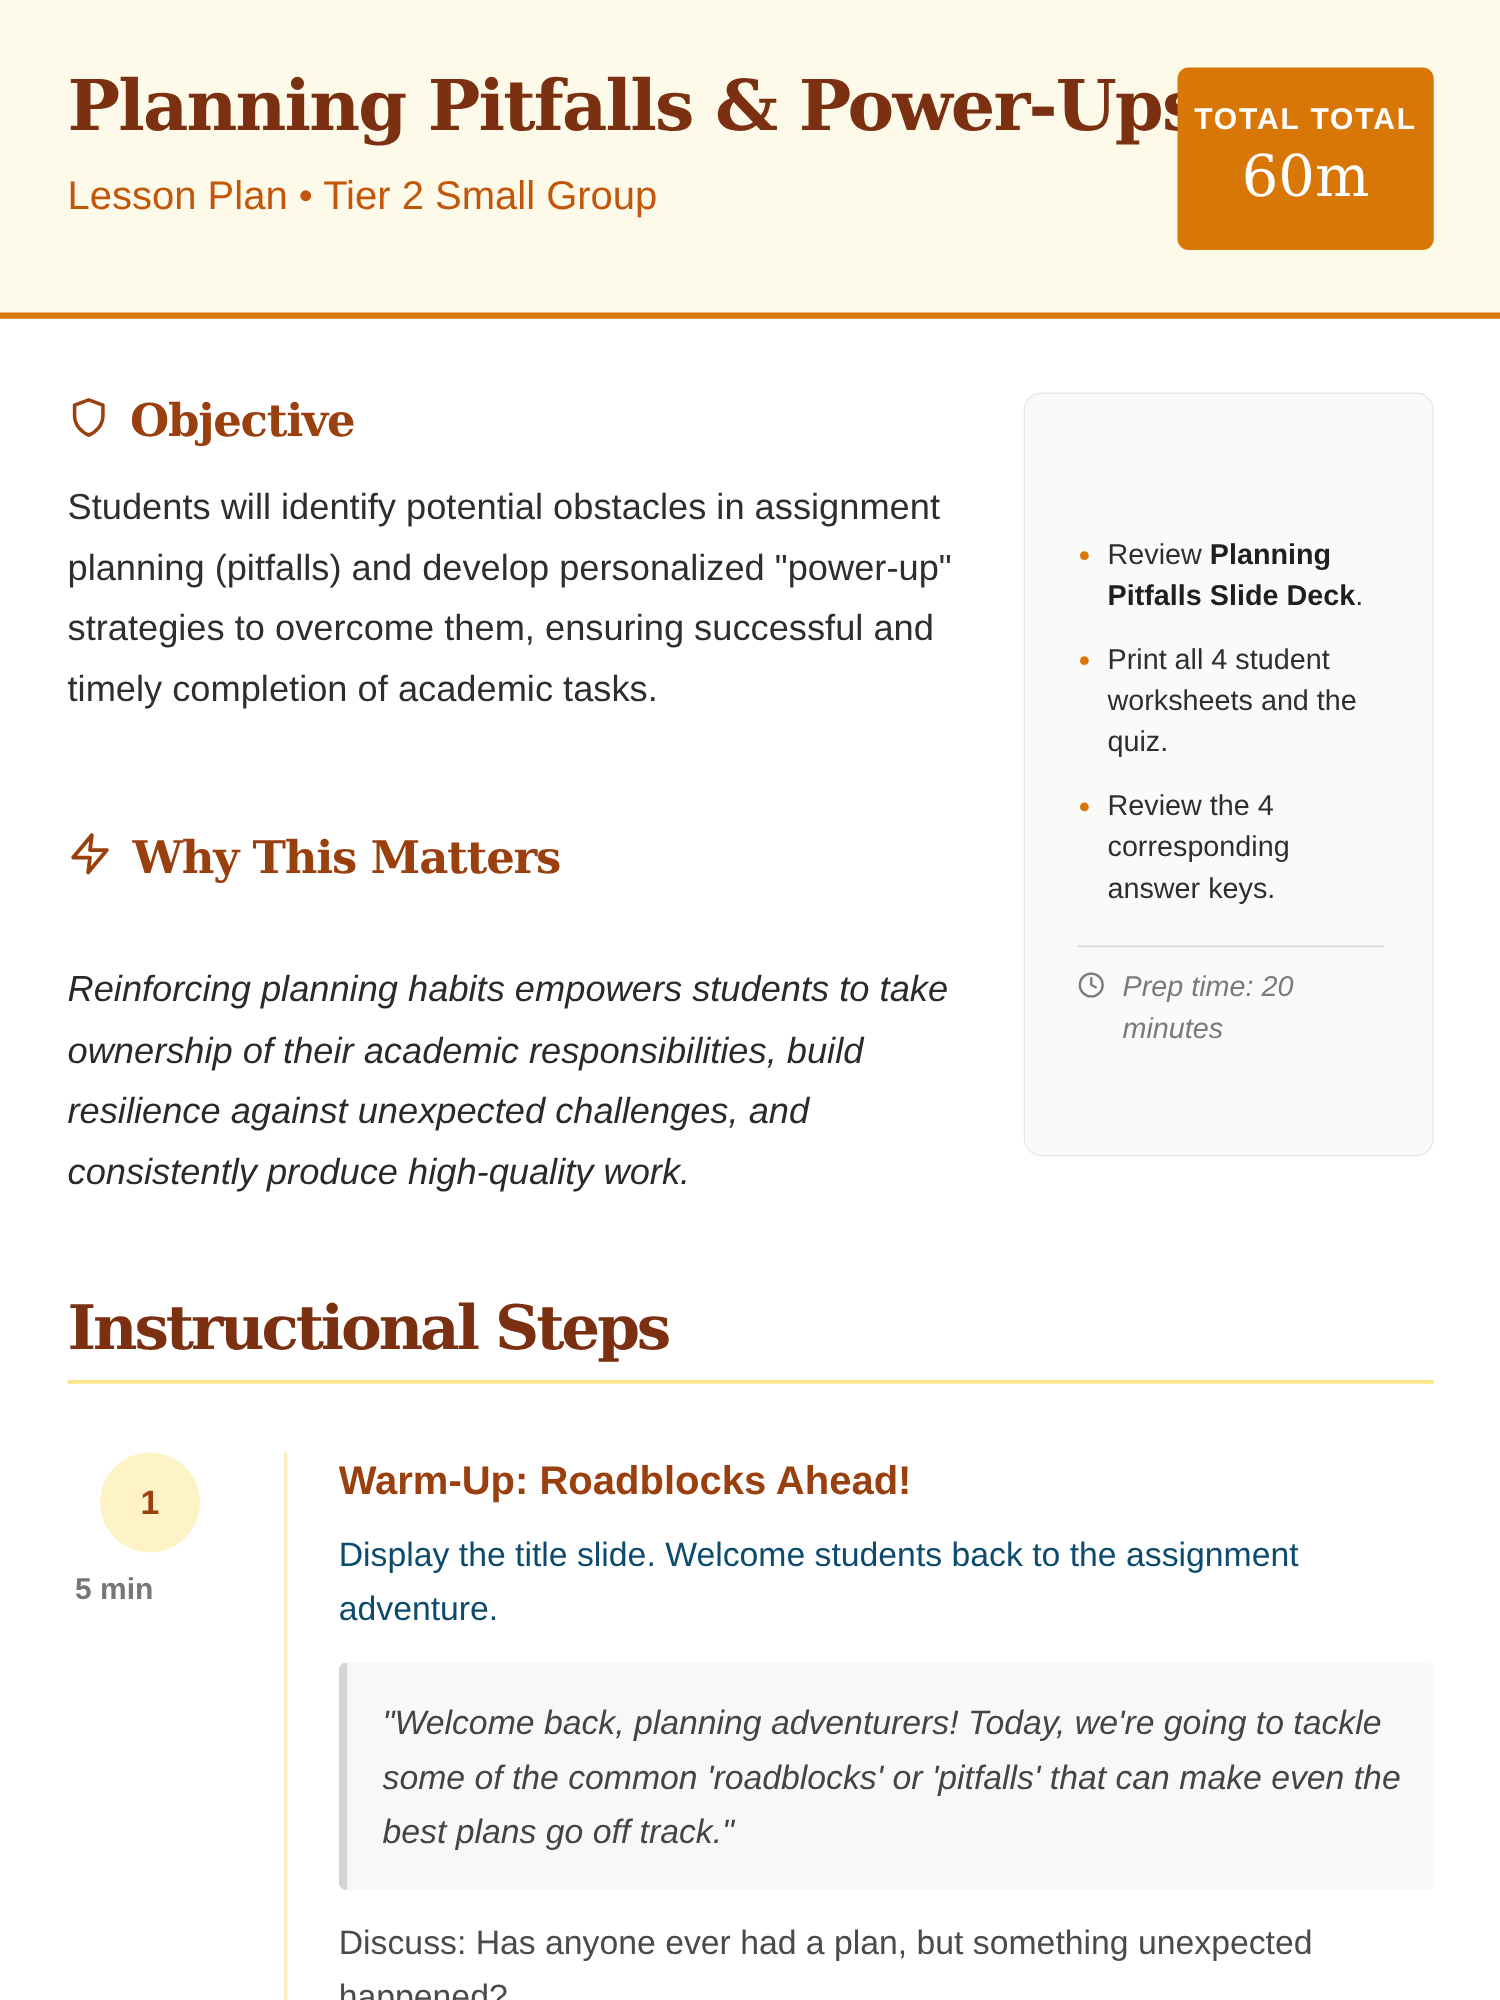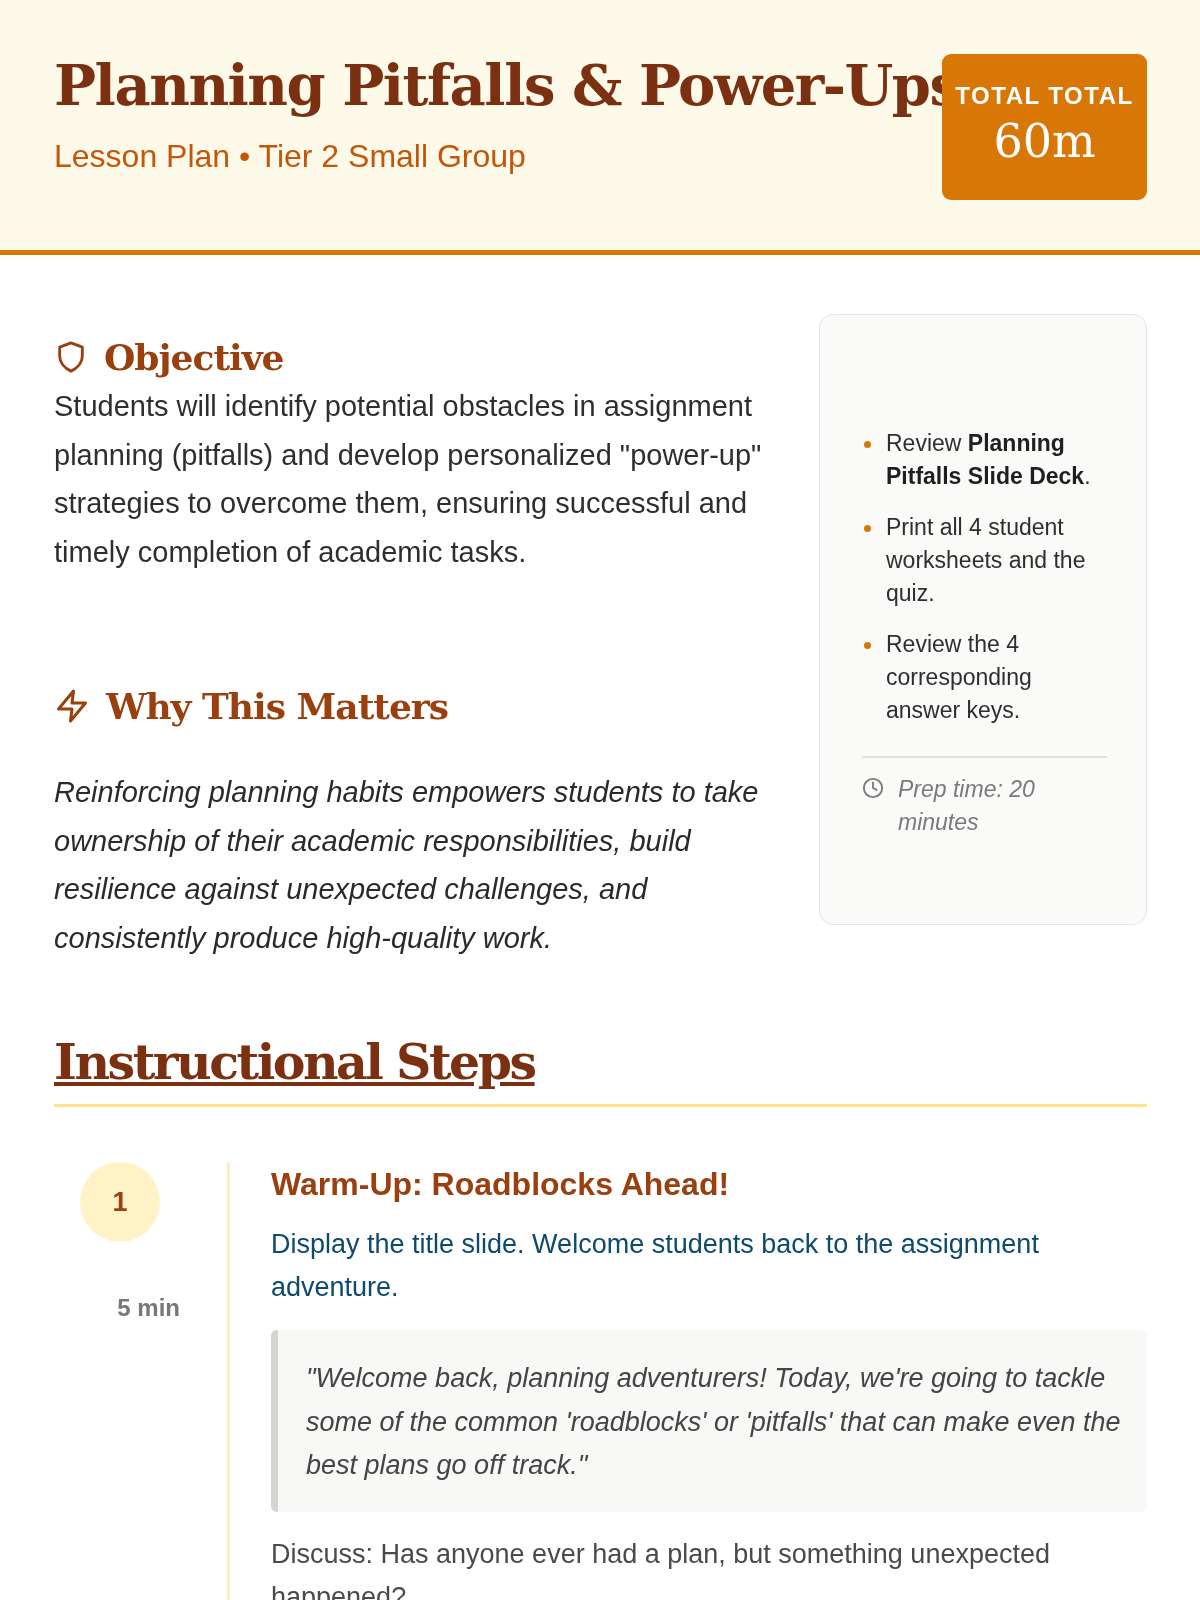--- a/index.html
+++ b/index.html
@@ -28,24 +28,23 @@
   .time-badge .lbl {
     position: absolute; left: 0; right: 0; top: 28px;
     font-size: 24px; font-weight: bold; letter-spacing: 1.5px;
   }
   .time-badge .val {
     position: absolute; left: 0; right: 0; top: 60px;
     font-family: "DejaVu Serif", serif; font-size: 46px;
   }
 
   .section-h {
-    position: absolute; display: flex; align-items: center;
+    position: absolute; display: flex; 
     font-family: "DejaVu Serif", serif; font-weight: bold; color: #9a3f0e;
     white-space: nowrap;
-    margin-top: 20px;
   }
   .section-h svg { flex: none; }
   .obj-h { left: 54px; top: 316px; font-size: 36px; letter-spacing: -1px; }
   .obj-h svg { margin-right: 16px; }
   .obj-text {
     position: absolute; left: 54px; top: 382px; width: 710px;
     font-size: 29px; line-height: 48.5px; color: #2e2e2e;
   }
   .why-h { left: 54px; top: 665px; font-size: 36px; letter-spacing: -1px; }
   .why-h svg { margin-right: 16px; }
@@ -76,35 +75,35 @@
   .prep-time {
     position: absolute; left: 42px; top: 458px; width: 240px;
     display: flex; align-items: flex-start;
     font-size: 23px; line-height: 33px; font-style: italic; color: #7a7a7a;
   }
   .prep-time svg { flex: none; margin-top: 4px; margin-right: 14px; }
 
   .steps-h {
     position: absolute; left: 54px; top: 1033px;
     font-family: "DejaVu Serif", serif; font-weight: bold; font-size: 49px;
-    color: #7a3011; letter-spacing: -2.5px; white-space: nowrap; text-decoration: underline;
+    color: #7a3011; letter-spacing: -2.5px; white-space: nowrap;
   }
   .steps-rule {
     position: absolute; left: 54px; top: 1104px; width: 1093px; height: 3px; background: #fde68a;
   }
 
   .step-circle {
     position: absolute; left: 80px; top: 1162px; width: 80px; height: 80px;
     border-radius: 50%; background: #fef3c7;
     display: flex; align-items: center; justify-content: center;
     font-size: 27px; font-weight: bold; color: #9a3f0e;
   }
   .step-min {
-    position: absolute; left: 60px; top: 1258px; width: 120px; text-align: right;
-    font-size: 24px; font-weight: bold; color: #777; margin-top: 36px;
+    position: absolute; left: 60px; top: 1258px; width: 120px; text-align: left;
+    font-size: 24px; font-weight: bold; color: #777;
   }
   .step-line {
     position: absolute; left: 227px; top: 1162px; width: 3px; height: 440px; background: #fdefc3;
   }
   .step-title {
     position: absolute; left: 271px; top: 1166px;
     font-size: 32px; font-weight: bold; color: #9a3f0e; white-space: nowrap;
   }
   .step-desc {
     position: absolute; left: 271px; top: 1223px; width: 860px;

